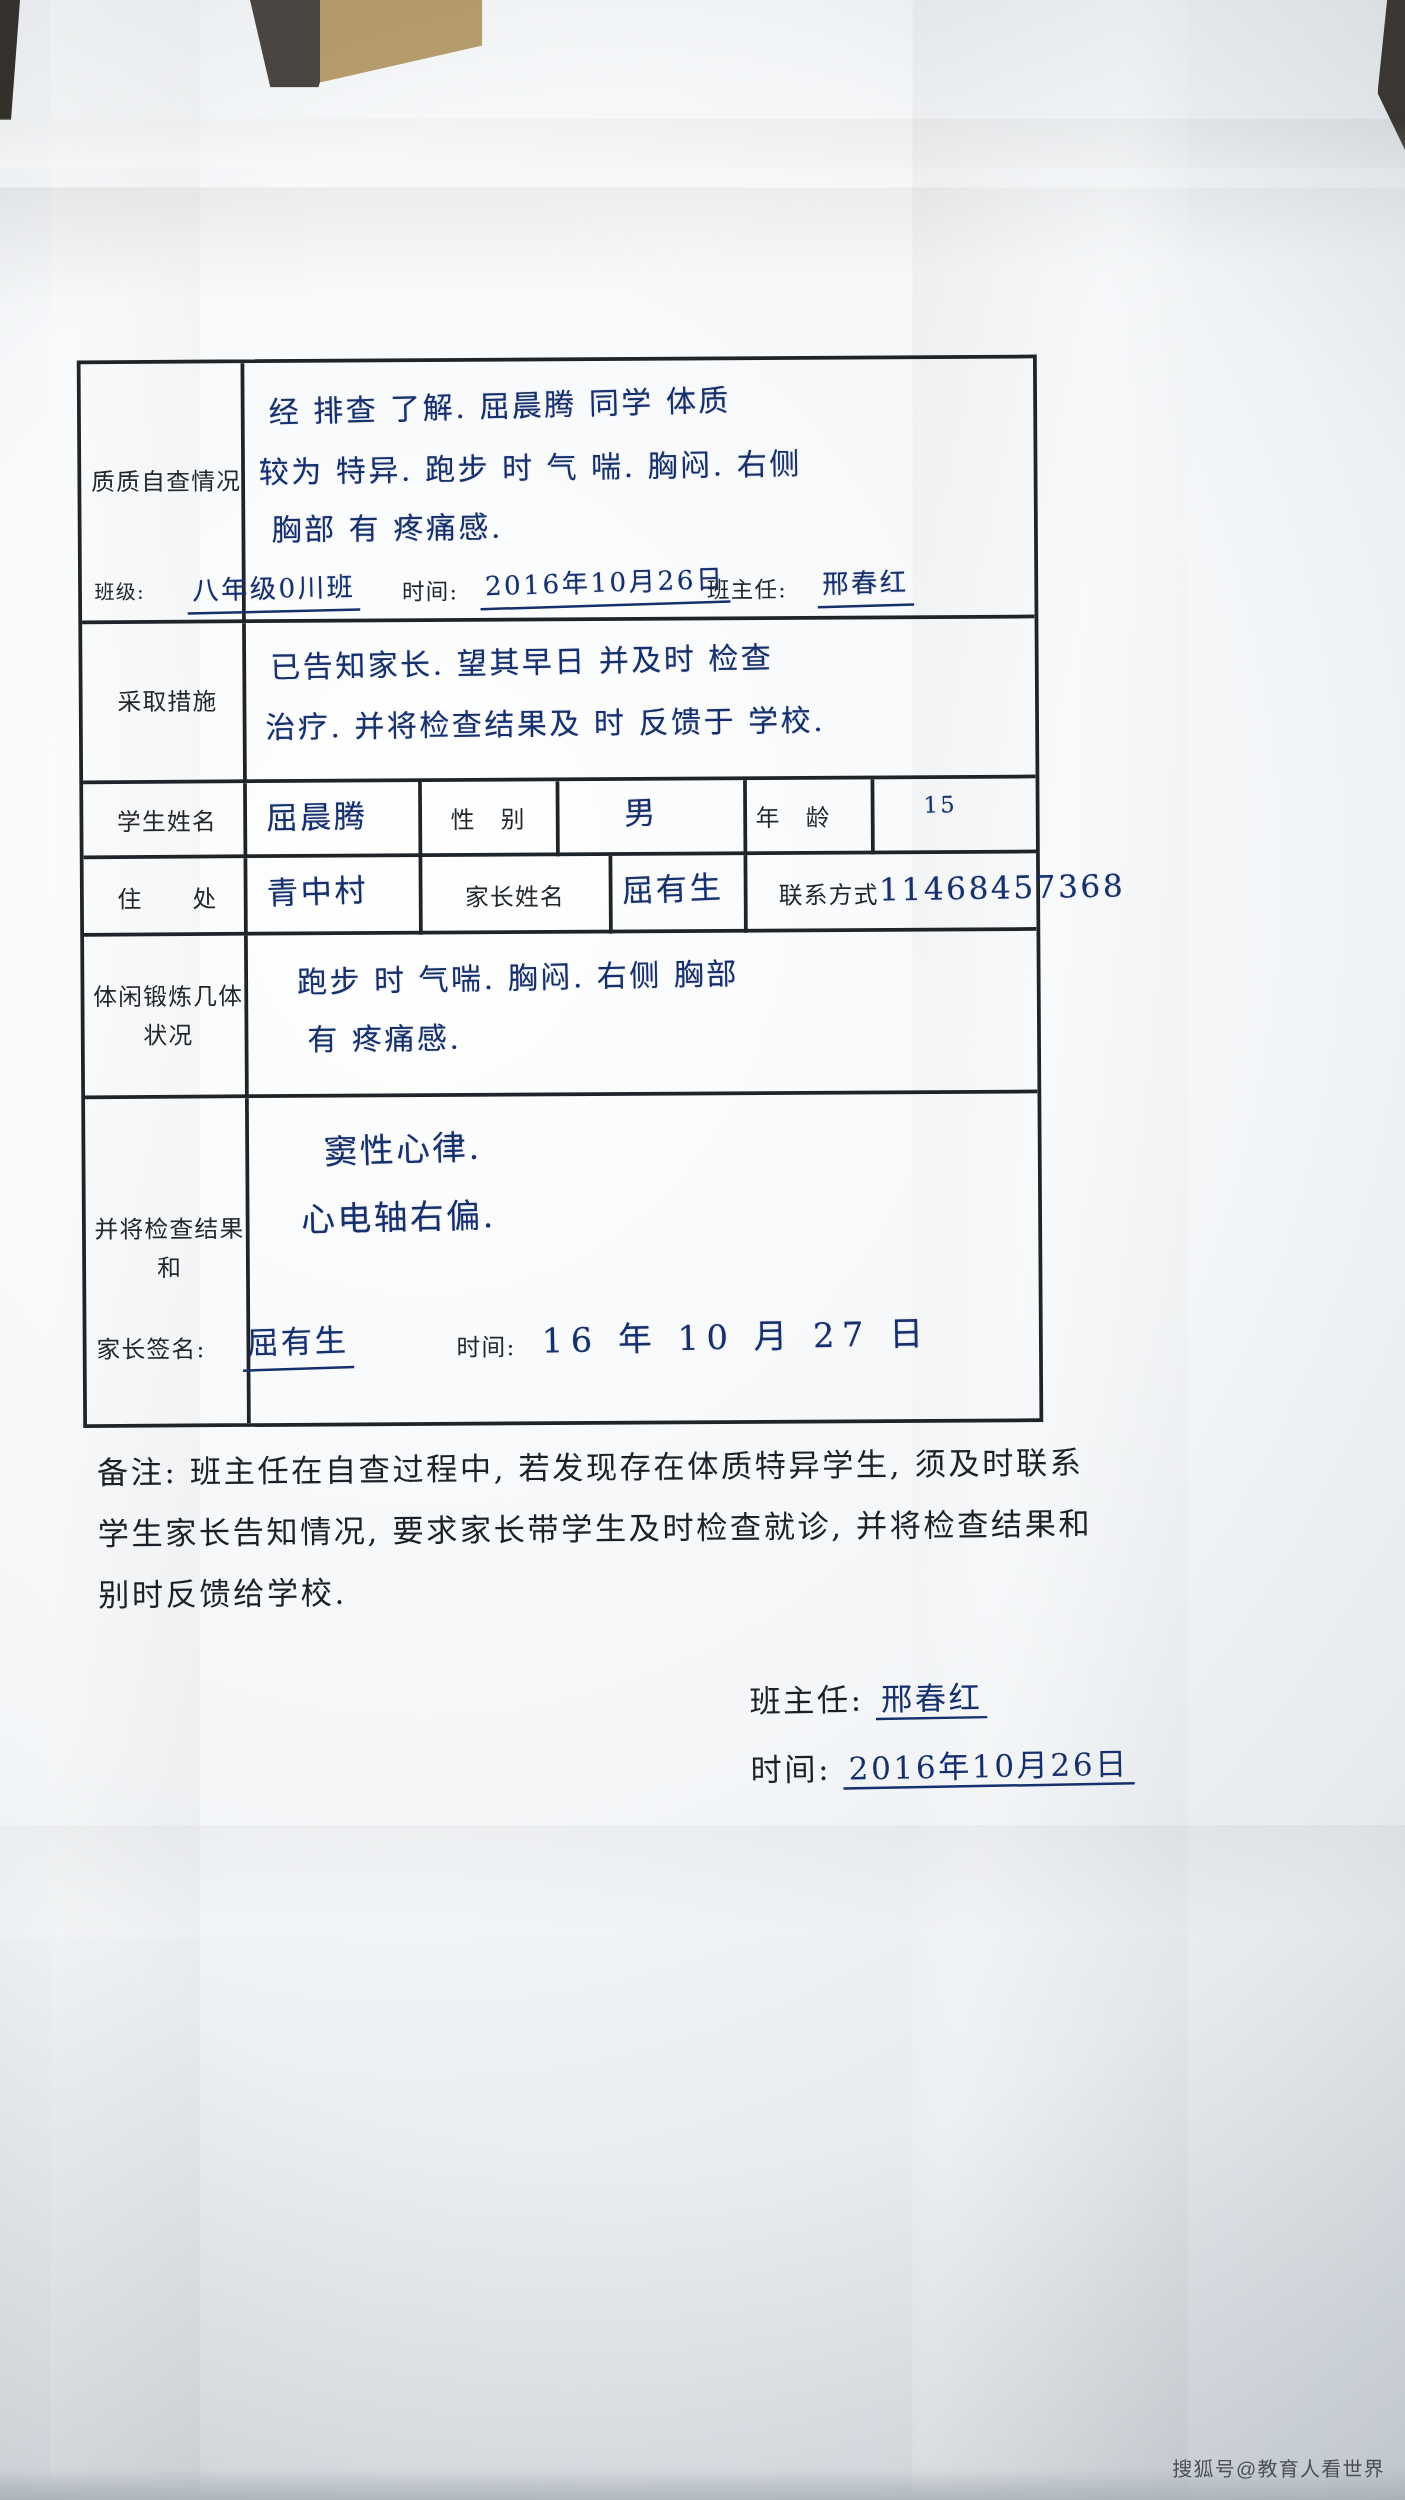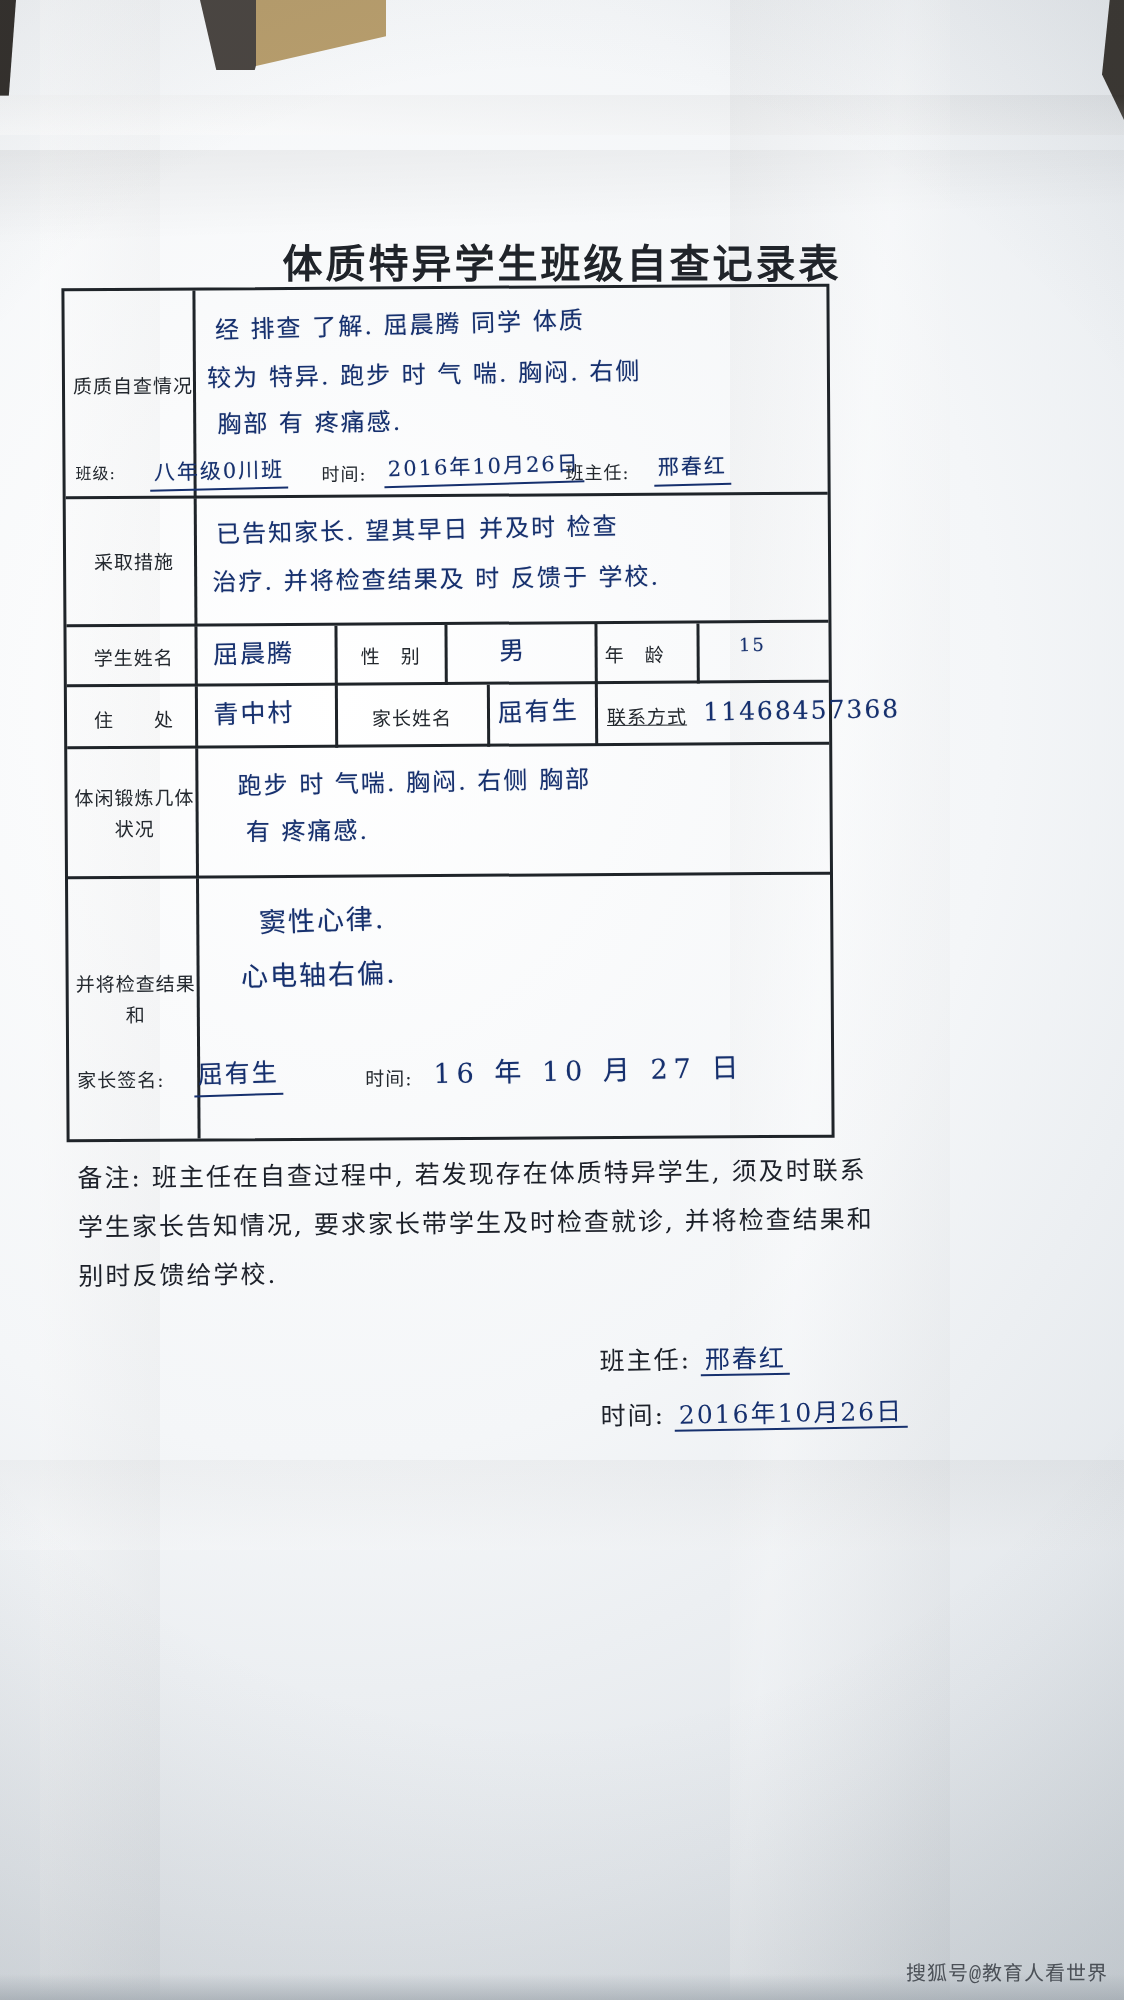--- a/index.html
+++ b/index.html
@@ -86,22 +86,22 @@
   }
   #signblock{
     position:absolute;left:600px;top:1330px;width:460px;
     font-family:"DejaVu Serif","Liberation Serif",serif;
     color:#1c2029;font-size:25px;line-height:2.2;letter-spacing:2px;
     transform:rotate(-1deg);
   }
   #signblock .val{color:#16306e;}
   #watermark{
     position:absolute;right:16px;bottom:14px;
-    color:#3b4047;font-size:20px;letter-spacing:1px;
-    font-family:Liberation Mono, monospace;
+    color:#3b4047;font-size:16px;letter-spacing:1px;
+    font-family:Liberation Sans, sans-serif;
     opacity:.88;
   }
   .u{border-bottom:2px solid #16306e;padding:0 4px;}
 </style>
 </head>
 <body>
 
 <div id="photo">
   <div class="edge" id="edge-top-left"></div>
   <div class="edge" id="edge-top-mid"></div>
@@ -111,21 +111,20 @@
   <div class="crease" id="crease2"></div>
   <div class="crease" id="crease1"></div>
   <div class="crease" id="crease3"></div>
   <div class="crease" id="crease4"></div>
   <div class="edge" id="edge-bottom"></div>
   <div id="vignette"></div>
 </div>
 
 <div id="doc">
 
-  <div id="title">体质特异学生班级自查记录表</div>
 
   <div id="table">
 
     <div class="row" style="top:0;height:208px;">
       <div class="vline" style="left:128px;top:0;height:208px;"></div>
       <div class="cellhdr" style="left:8px;top:80px;width:120px;">质质自查情况</div>
       <div class="hw blue" style="left:150px;top:22px;font-size:24px;transform:rotate(-1.2deg);">经 排查 了解. 屈晨腾 同学 体质</div>
       <div class="hw blue" style="left:142px;top:70px;font-size:24px;transform:rotate(-0.6deg);">较为 特异. 跑步 时 气 喘. 胸闷. 右侧</div>
       <div class="hw blue" style="left:152px;top:116px;font-size:24px;transform:rotate(-0.4deg);">胸部 有 疼痛感.</div>
 
@@ -160,21 +159,21 @@
 
     <div class="row" style="top:396px;height:62px;">
       <div class="vline" style="left:128px;top:0;height:62px;"></div>
       <div class="vline" style="left:268px;top:0;height:62px;"></div>
       <div class="vline" style="left:420px;top:0;height:62px;"></div>
       <div class="vline" style="left:528px;top:0;height:62px;"></div>
       <div class="cellhdr" style="left:6px;top:18px;width:122px;">住　　处</div>
       <div class="hw blue" style="left:146px;top:10px;font-size:25px;transform:rotate(-1.5deg);">青中村</div>
       <div class="cellhdr" style="left:272px;top:18px;width:146px;">家长姓名</div>
       <div class="hw blue" style="left:430px;top:10px;font-size:25px;transform:rotate(-2deg);">屈有生</div>
-      <div class="cellhdr" style="left:530px;top:18px;width:100px;text-decoration:underline;">联系方式</div>
+      <div class="cellhdr" style="left:546px;top:18px;width:100px;">联系方式</div>
       <div class="hw blue" style="left:636px;top:10px;font-size:25px;transform:rotate(-0.6deg);">11468457368</div>
     </div>
 
     <div class="row" style="top:458px;height:130px;">
       <div class="vline" style="left:128px;top:0;height:130px;"></div>
       <div class="cellhdr" style="left:6px;top:34px;width:122px;">体闲锻炼几体状况</div>
       <div class="hw blue" style="left:170px;top:20px;font-size:24px;transform:rotate(-0.8deg);">跑步 时 气喘. 胸闷. 右侧 胸部</div>
       <div class="hw blue" style="left:178px;top:66px;font-size:24px;transform:rotate(-0.3deg);">有 疼痛感.</div>
     </div>
 

